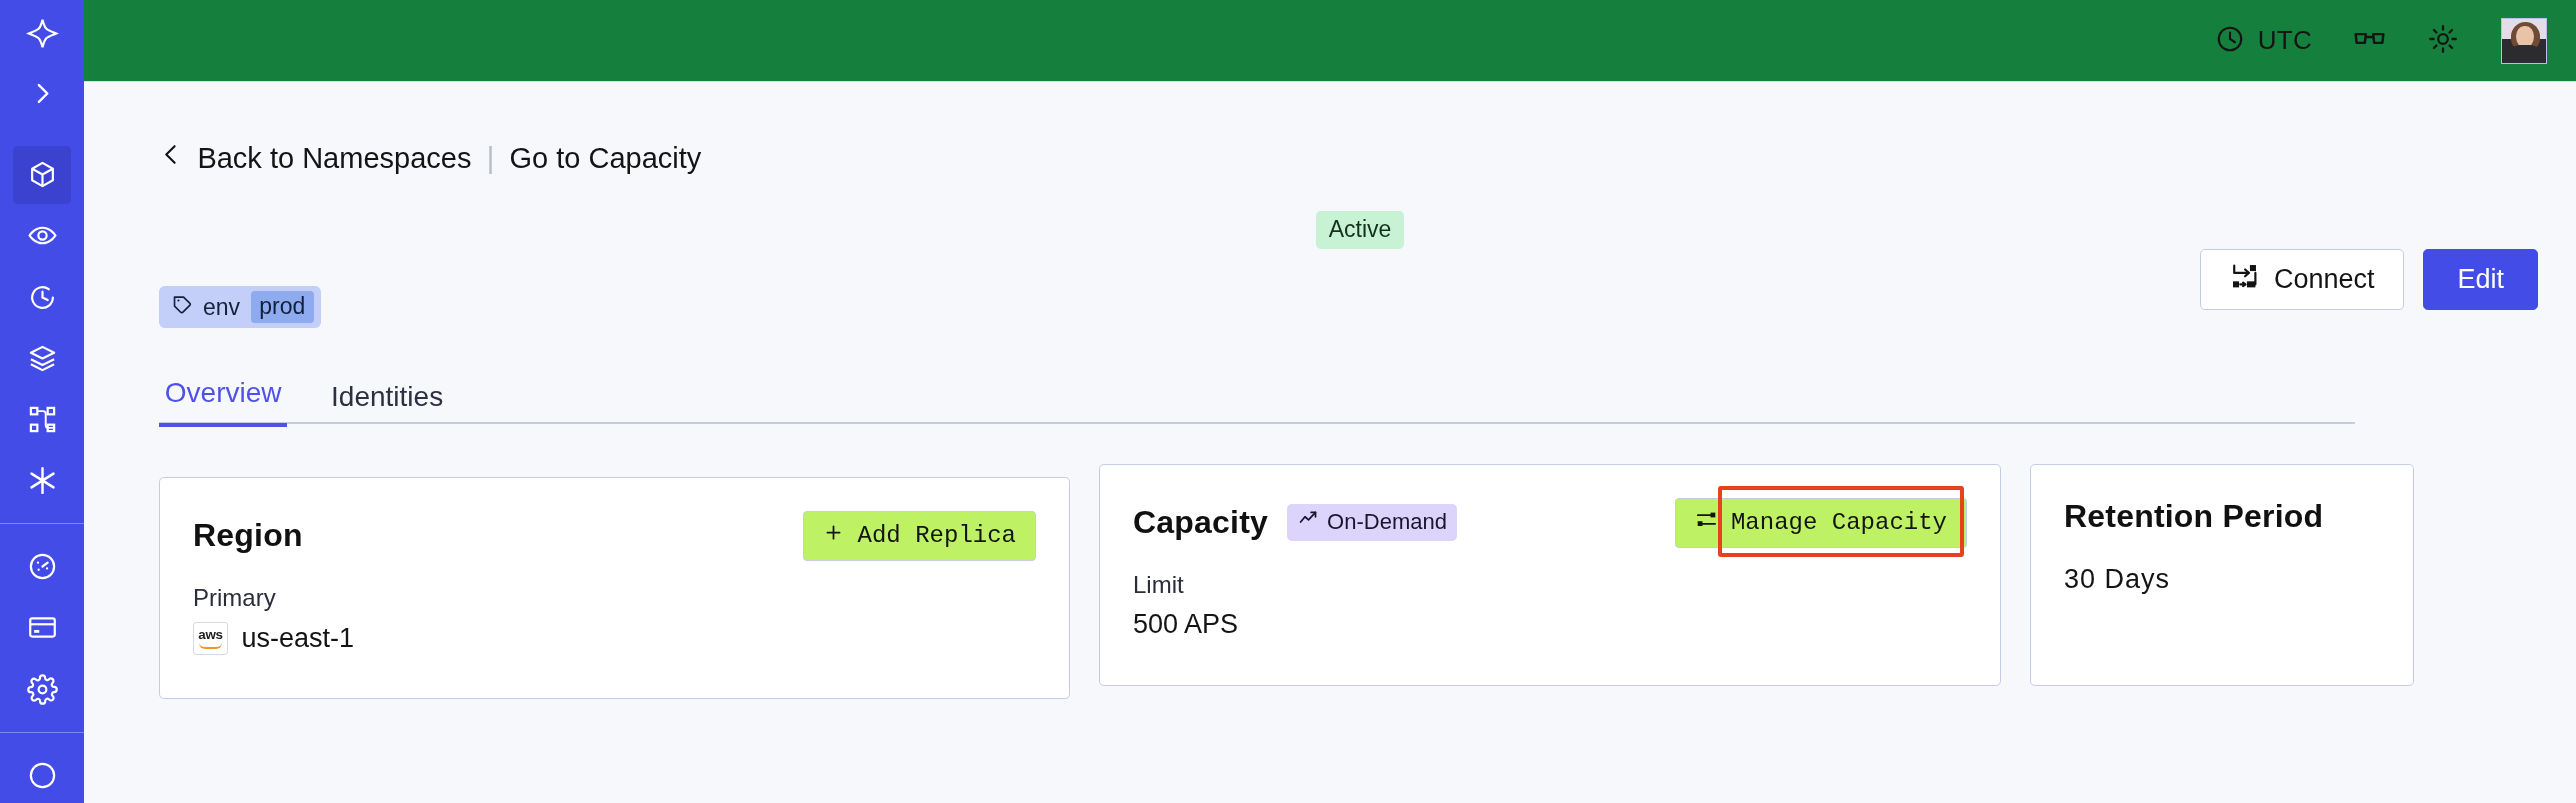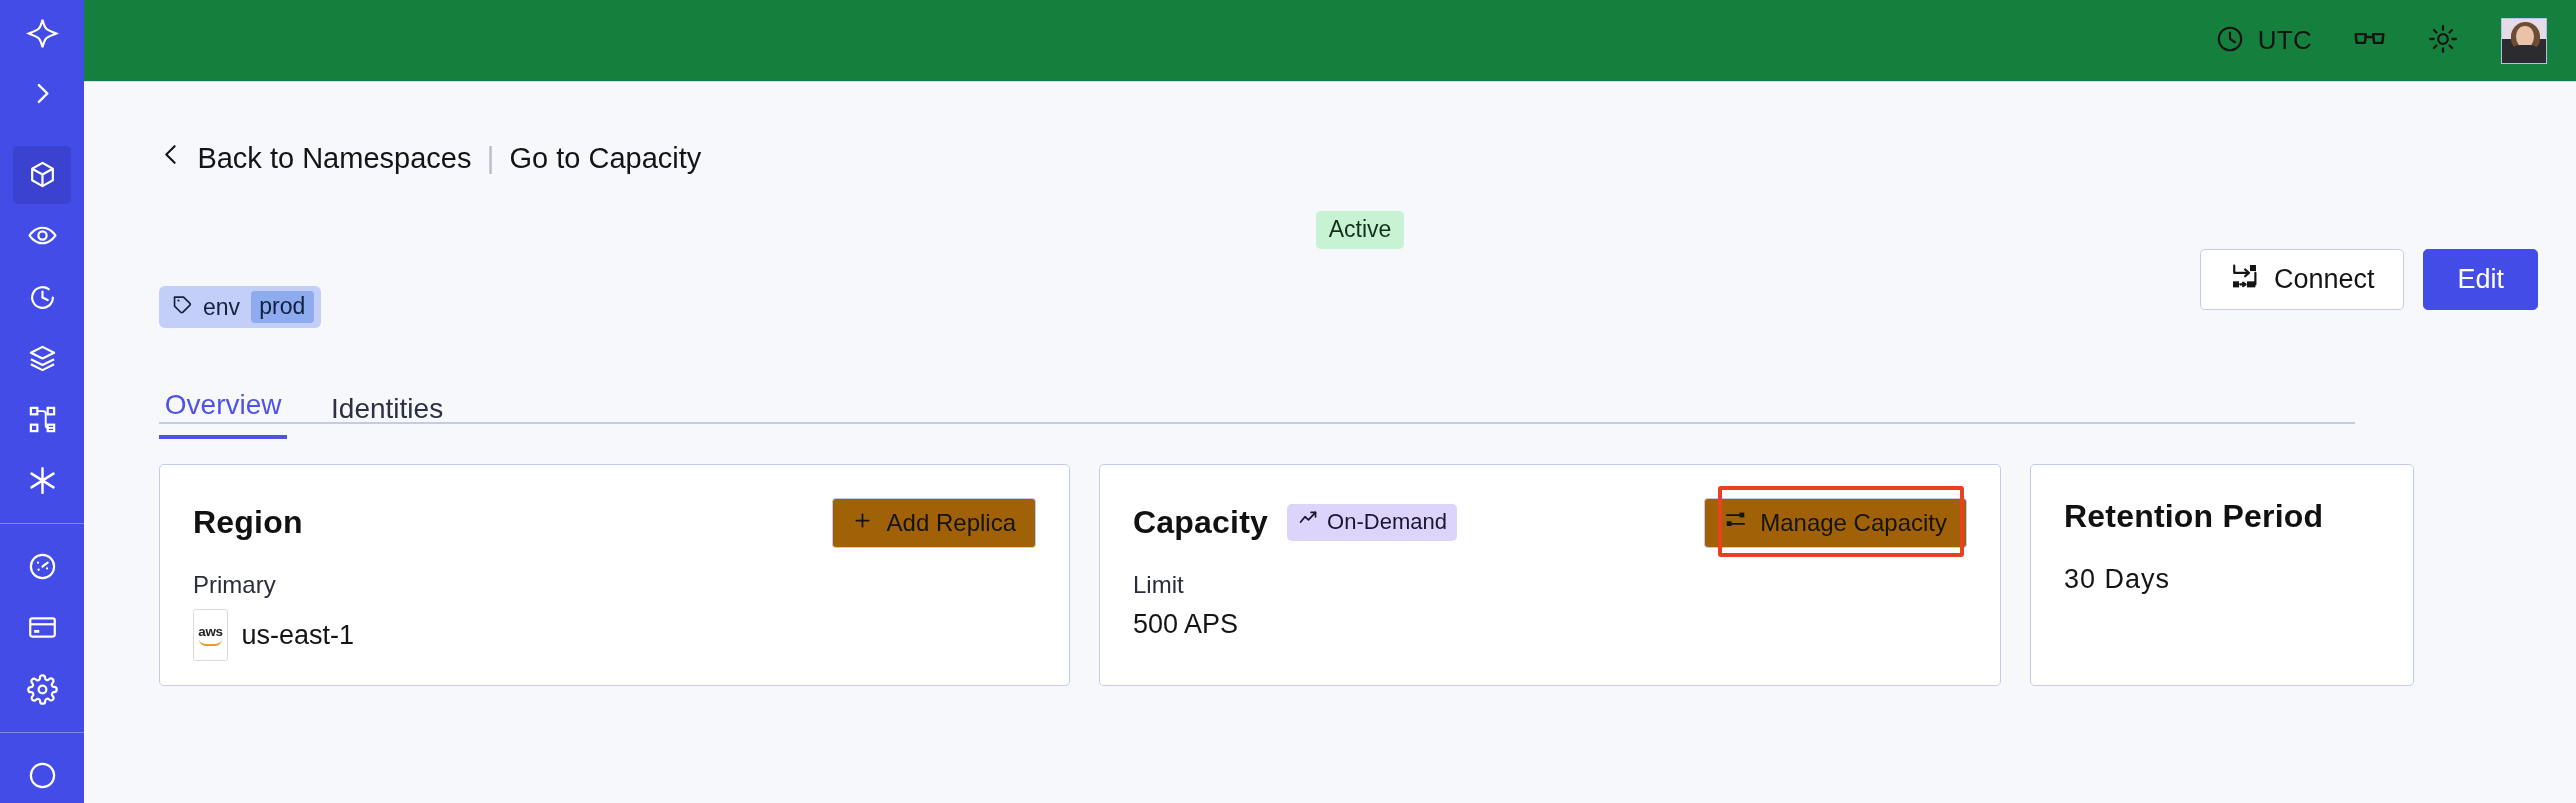--- a/index.html
+++ b/index.html
@@ -118,54 +118,54 @@
   }
 
   .tabs {
     display: flex; align-items: flex-end; gap: 38px;
     margin-top: 44px;
     border-bottom: 2.9px solid #C3CCE6;
     width: 2196px; max-width: 100%;
   }
   .tab {
     font-size: 28px; color: #2C3041; cursor: pointer;
-    padding: 0 5.8px 13.4px; position: relative; top: 17px;
+    padding: 0 5.8px 13.4px; position: relative; top: 5px;
   }
   .tab.active { color: #4E52E8; border-bottom: 4.8px solid #4E52E8; }
 
   .cards { display: flex; gap: 29px; margin-top: 40px; }
   .card {
     background: #ffffff; border: 1.9px solid #C3CCE6; border-radius: 4.8px;
     height: 222px; padding: 33px 33px 0 33px;
     flex: 0 0 auto; position: relative;
   }
-  .card.region { width: 911px; }
+  .card.region { width: 911px; margin-top: 13px; }
   .card.capacity { width: 902px; }
   .card.retention { width: 384px; }
   .card-head { display: flex; align-items: center; }
   .card-title { font-size: 32px; color: #111; font-weight: 700; letter-spacing: 0.2px; }
   .badge-ondemand {
     display: inline-flex; align-items: center; gap: 8.6px;
     background: #DCD4FA; color: #1A1630;
     font-size: 22px; padding: 3.8px 10.5px 5.8px; border-radius: 4.8px;
     margin-left: 19px;
   }
   .card-btn {
     margin-left: auto;
     display: inline-flex; align-items: center; gap: 13.4px;
     font-size: 24px; color: #141414;
-    background: #a16207; border: 1.9px solid #C3CCE6; border-radius: 3.8px;
-    height: 50px; padding: 0 19px; cursor: pointer;
+    background: #bef264; border: 1.9px solid #C3CCE6; border-radius: 3.8px;
+    height: 50px; padding: 0 19px; cursor: pointer; font-family: Liberation Mono, monospace;
   }
   .sublabel { font-size: 24px; color: #2A2D3A; margin-top: 23px; }
   .value { font-size: 27px; color: #141414; margin-top: 10.5px; display: flex; align-items: center; gap: 13.4px; }
   .retention .value { margin-top: 29px; letter-spacing: 1px; }
 
   .aws-logo {
-    width: 35px; height: 52px; background: #ffffff;
+    width: 35px; height: 33px; background: #ffffff;
     border: 1px solid #D6DAE3; border-radius: 2.9px;
     display: flex; flex-direction: column; align-items: center; justify-content: center;
     flex: 0 0 35px;
   }
   .aws-logo .txt { font-size: 13.4px; font-weight: 700; color: #222; line-height: 1; letter-spacing: -0.3px; }
   .aws-logo .smile {
     width: 23px; height: 6.7px; margin-top: 1px;
     border-bottom: 2.9px solid #F0972A; border-radius: 0 0 13.4px 13.4px;
   }
 

